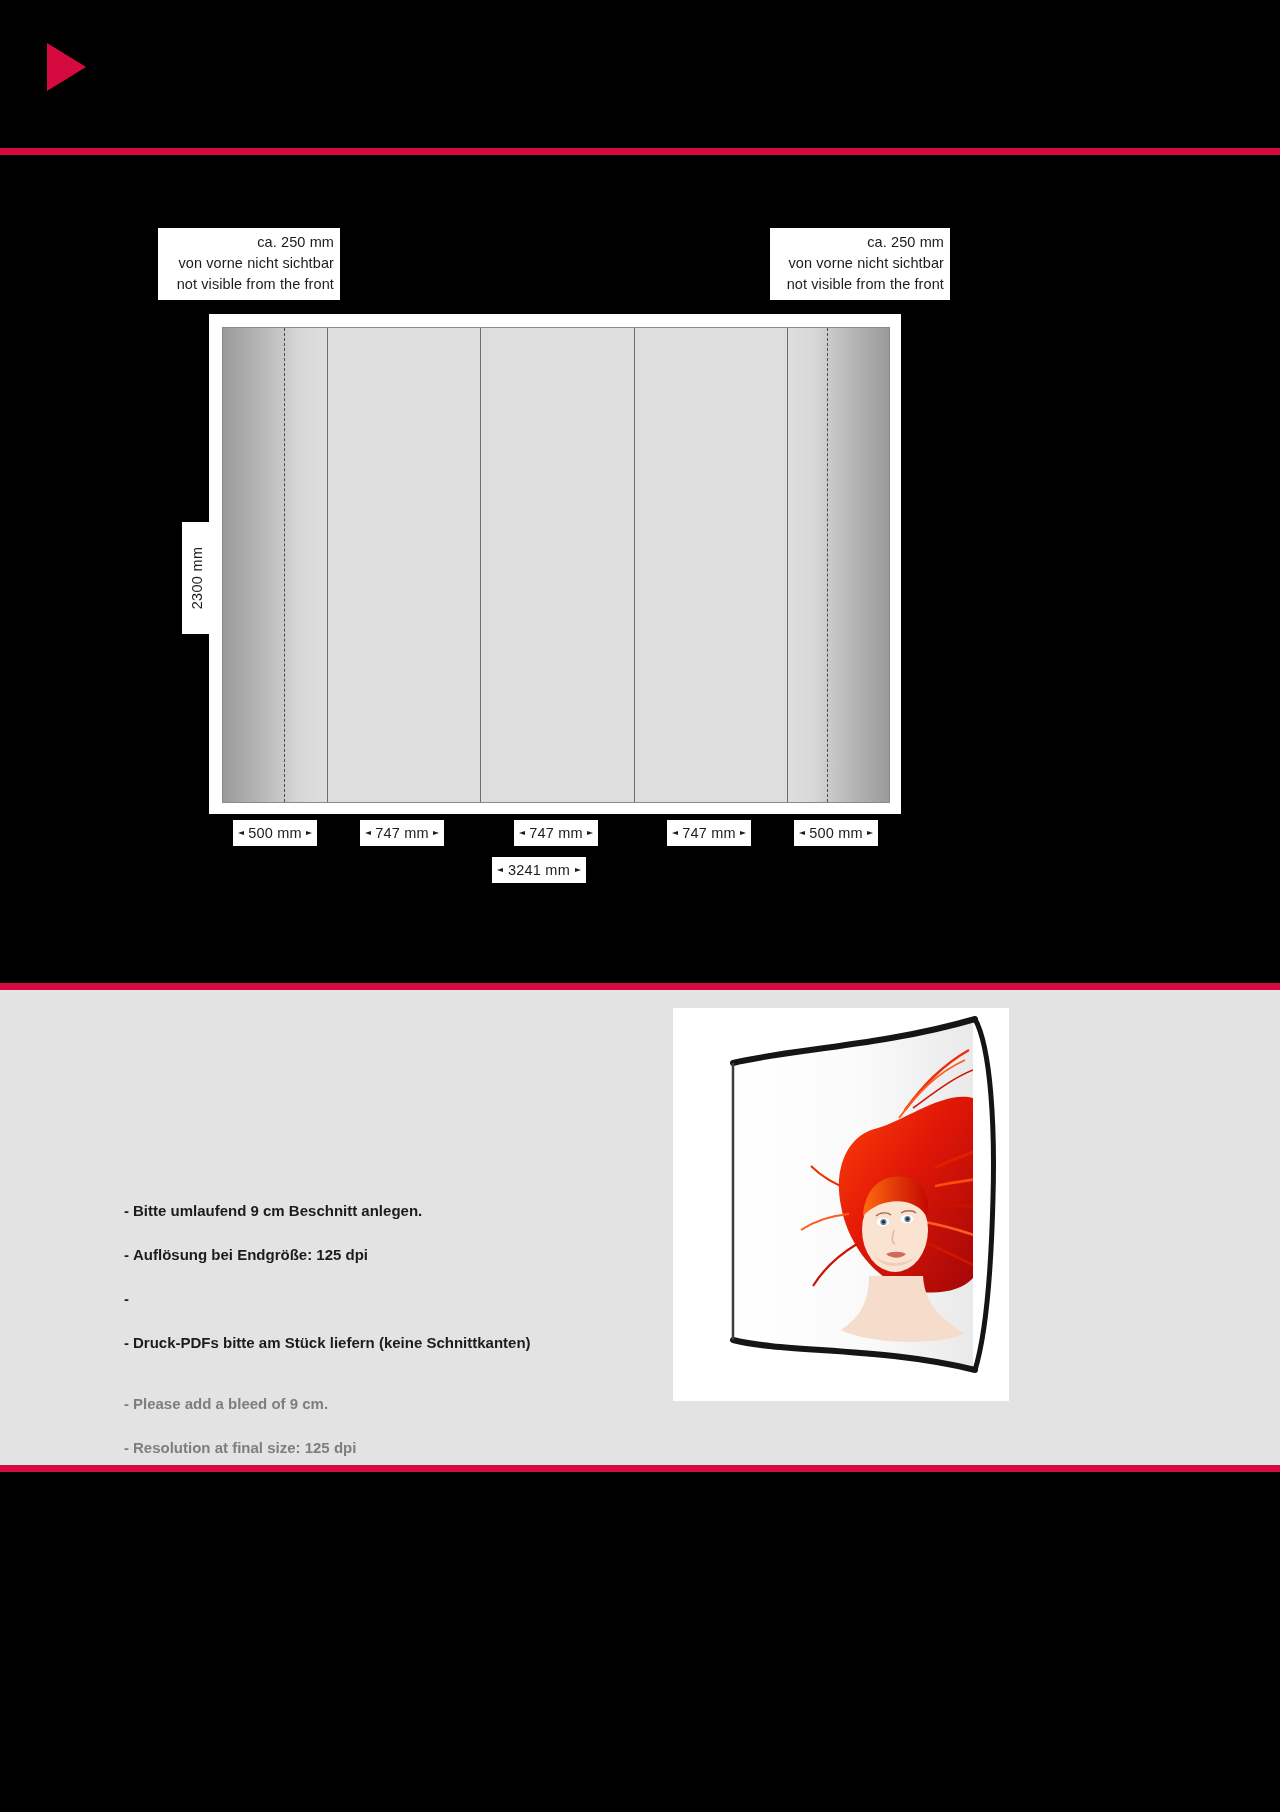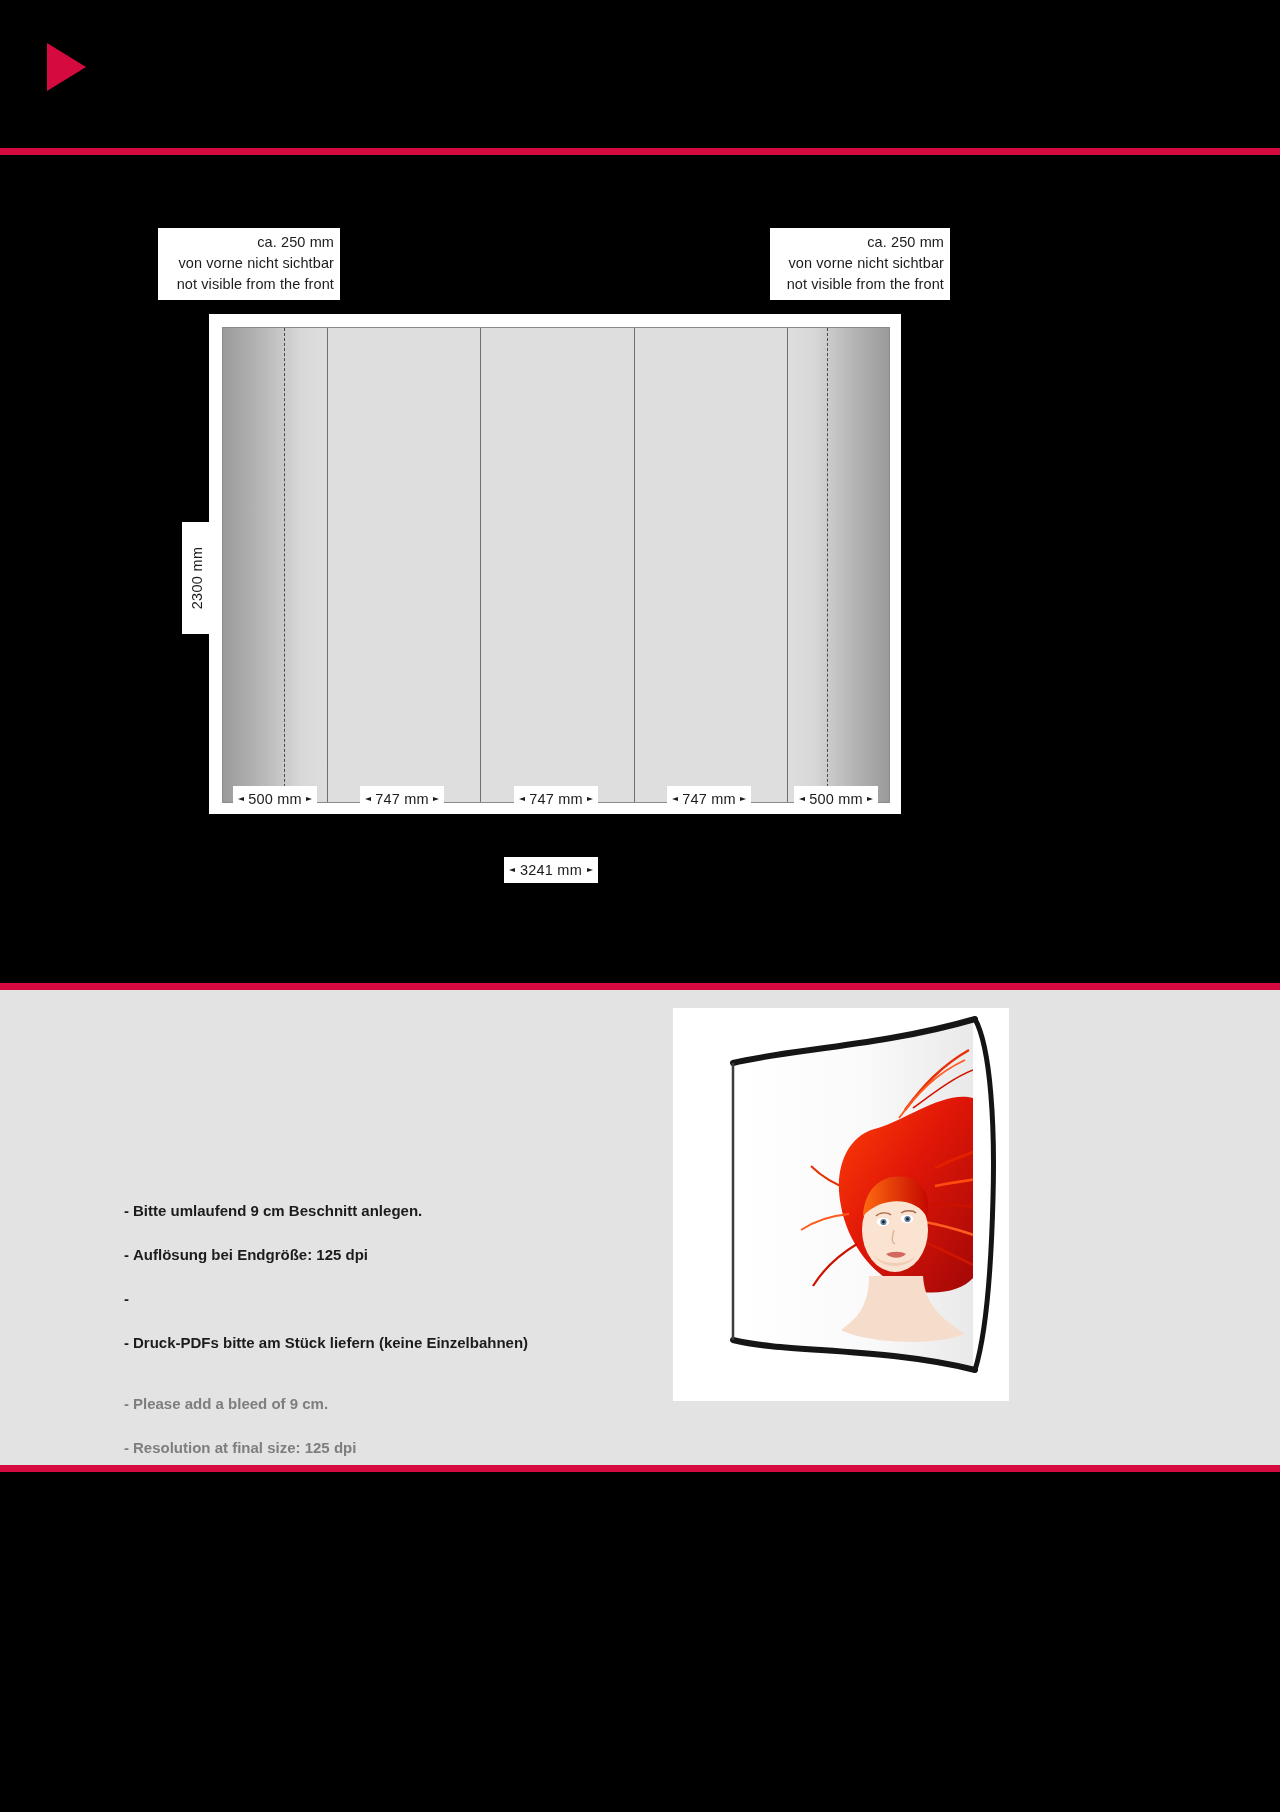--- a/index.html
+++ b/index.html
@@ -137,21 +137,21 @@
     position: absolute;
     top: 50%;
     margin-top: -2.5px;
     width: 0; height: 0;
     border-top: 2.5px solid transparent;
     border-bottom: 2.5px solid transparent;
   }
   .dim-h::before { left: 5px;  border-right: 6px solid #1c1c1c; }
   .dim-h::after  { right: 5px; border-left: 6px solid #1c1c1c; }
 
-  .dim-row1 { top: 631px; }
+  .dim-row1 { top: 665px; }
   .dim-row2 { top: 702px; }
 
   
   .info-section {
     position: absolute;
     left: 0; top: 990px;
     width: 1280px; height: 475px;
     background: #e3e3e3;
   }
   .info-rule-top {
@@ -246,41 +246,41 @@
     <div class="dim-vert">
       <span>2300 mm</span>
     </div>
 
     <div class="dim-h dim-row1" style="left:233px; width:84px">500 mm</div>
     <div class="dim-h dim-row1" style="left:360px; width:84px">747 mm</div>
     <div class="dim-h dim-row1" style="left:514px; width:84px">747 mm</div>
     <div class="dim-h dim-row1" style="left:667px; width:84px">747 mm</div>
     <div class="dim-h dim-row1" style="left:794px; width:84px">500 mm</div>
 
-    <div class="dim-h dim-row2" style="left:504px; width:94px">3241 mm</div>
+    <div class="dim-h dim-row2" style="left:492px; width:94px">3241 mm</div>
   </div>
 
   <div class="info-rule-top"></div>
   <div class="info-section"></div>
 
   <div class="bullets bullets-de">
     <div class="bullet">
       <span class="bl-dash">-</span>
       <span class="bl-text">Bitte umlaufend 9 cm Beschnitt anlegen.</span>
     </div>
     <div class="bullet">
       <span class="bl-dash">-</span>
       <span class="bl-text">Auflösung bei Endgröße: 125 dpi</span>
     </div>
     <div class="bullet">
       <span class="bl-dash">-</span>
     </div>
     <div class="bullet">
       <span class="bl-dash">-</span>
-      <span class="bl-text">Druck-PDFs bitte am Stück liefern (keine Einzelbahnen)</span>
+      <span class="bl-text">Druck-PDFs bitte am Stück liefern (keine Schnittkanten)</span>
     </div>
   </div>
 
   <div class="bullets-en">
     <div class="bullet">
       <span class="bl-dash">-</span>
       <span class="bl-text">Please add a bleed of 9 cm.</span>
     </div>
     <div class="bullet">
       <span class="bl-dash">-</span>

